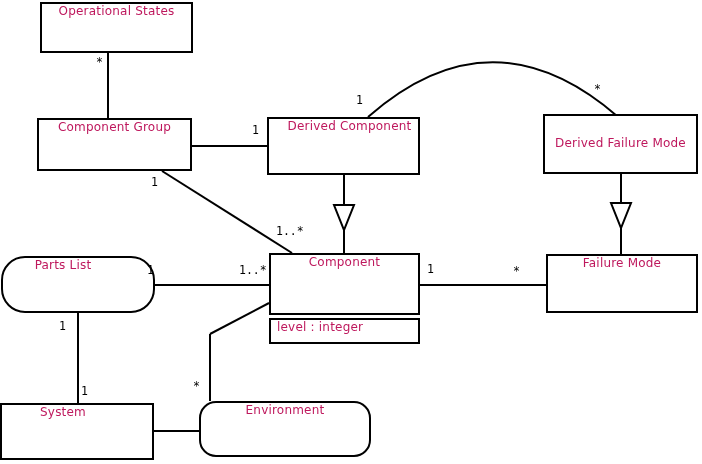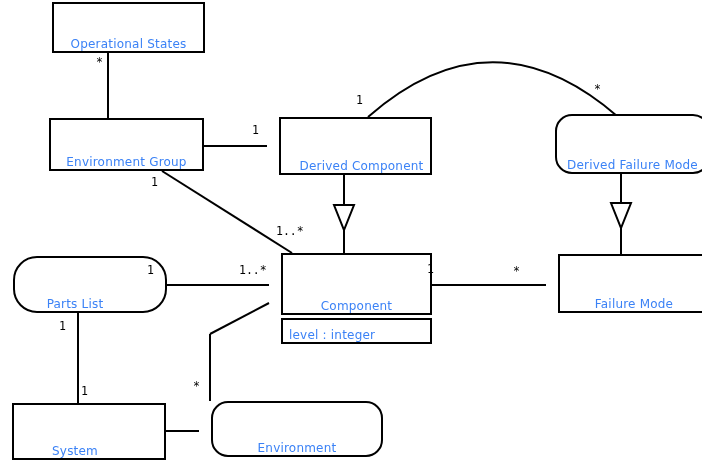--- a/index.html
+++ b/index.html
@@ -15,33 +15,32 @@
     position: absolute;
     left: 0; top: 0;
     width: 702px; height: 464px;
   }
   .uml-class {
     position: absolute;
     box-sizing: border-box;
     border: 2px solid #000000;
     background: #ffffff;
     display: flex;
-    align-items: flex-end;
+    align-items: flex-start;
     justify-content: center;
     font-size: 12px;
-    color: #3b82f6;
+    color: #be185d;
     letter-spacing: 0.2px;
     white-space: nowrap;
-    margin-left: 12px;
   }
   
   .box-os   { left: 40px;  top: 2px;   width: 153px; height: 51px; }
   .box-fg   { left: 37px;  top: 118px; width: 155px; height: 53px; }
   .box-dc   { left: 267px; top: 117px; width: 153px; height: 58px; padding-left: 12px; }
-  .box-dfm  { left: 543px; top: 114px; width: 155px; height: 60px; padding-top: 36px; border-radius: 17px; }
+  .box-dfm  { left: 543px; top: 114px; width: 155px; height: 60px; padding-top: 20px; }
   .box-pl   { left: 1px;   top: 256px; width: 154px; height: 57px; padding-right: 30px; border-radius: 24px; }
   .box-comp { left: 269px; top: 253px; width: 151px; height: 62px; }
   .box-attr { left: 269px; top: 318px; width: 151px; height: 26px;
               justify-content: flex-start; padding-left: 6px; }
   .box-fm   { left: 546px; top: 254px; width: 152px; height: 59px; }
   .box-sys  { left: 0px;   top: 403px; width: 154px; height: 57px; padding-right: 28px; }
   .box-env  { left: 199px; top: 401px; width: 172px; height: 56px; border-radius: 17px; }
 
   .mult {
     position: absolute;
@@ -98,21 +97,21 @@
 
     <line x1="210" y1="401" x2="210" y2="334"></line>
     <line x1="210" y1="334" x2="269" y2="303"></line>
   </svg>
 
   <div class="uml-class box-os">
     <span>Operational States</span>
   </div>
 
   <div class="uml-class box-fg">
-    <span>Environment Group</span>
+    <span>Component Group</span>
   </div>
 
   <div class="uml-class box-dc">
     <span>Derived Component</span>
   </div>
 
   <div class="uml-class box-dfm">
     <span>Derived Failure Mode</span>
   </div>
 

